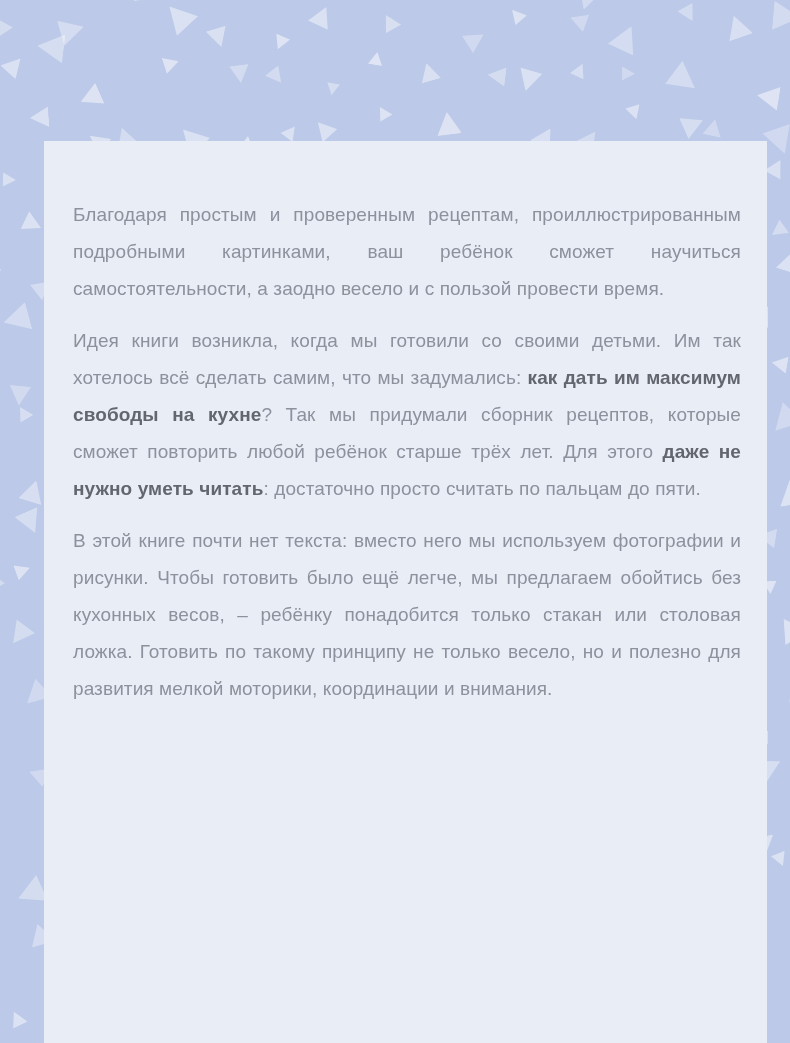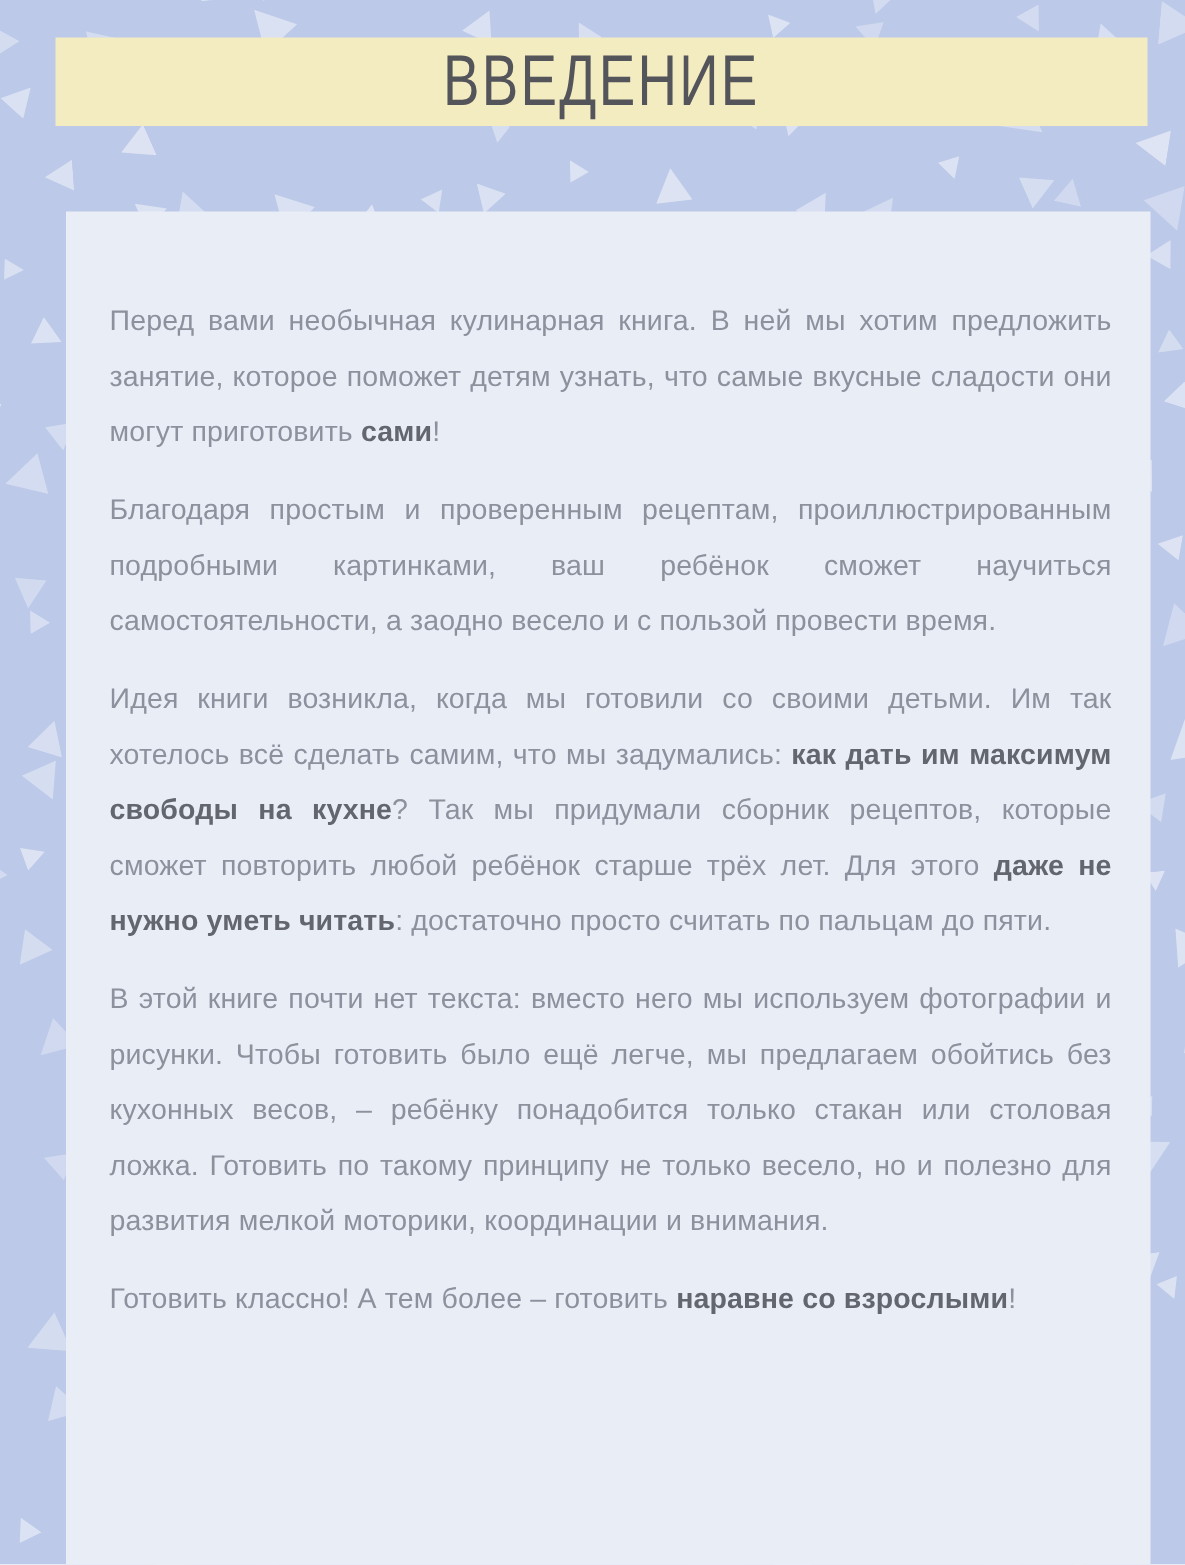--- a/index.html
+++ b/index.html
@@ -365,26 +365,21 @@
       <div class="tri" style="left: 226.9px; top: 1002.8px; width: 29.3px; height: 27px; transform: rotate(305deg); background: rgb(255, 255, 255); opacity: 0.35;"></div>
       <div class="tri" style="left: 255.2px; top: 1004.5px; width: 16.1px; height: 14.8px; transform: rotate(246deg); background: rgb(255, 255, 255); opacity: 0.42;"></div>
       <div class="tri" style="left: 309.6px; top: 1007.8px; width: 27.5px; height: 25.3px; transform: rotate(326deg); background: rgb(255, 255, 255); opacity: 0.49;"></div>
       <div class="tri" style="left: 376.2px; top: 1010.8px; width: 14.1px; height: 13px; transform: rotate(103deg); background: rgb(255, 255, 255); opacity: 0.37;"></div>
       <div class="tri" style="left: 457.7px; top: 1025.8px; width: 30px; height: 27.6px; transform: rotate(238deg); background: rgb(255, 255, 255); opacity: 0.38;"></div>
       <div class="tri" style="left: 507.9px; top: 1033.6px; width: 30px; height: 27.6px; transform: rotate(213deg); background: rgb(255, 255, 255); opacity: 0.46;"></div>
       <div class="tri" style="left: 660.4px; top: 1027.2px; width: 27.3px; height: 25.1px; transform: rotate(55deg); background: rgb(255, 255, 255); opacity: 0.38;"></div>
       <div class="tri" style="left: 707.7px; top: 1018.6px; width: 24.8px; height: 22.8px; transform: rotate(51deg); background: rgb(255, 255, 255); opacity: 0.39;"></div>
     </div>
 
-  <div class="title-band">
-    <h1>ВВЕДЕНИЕ</h1>
-  </div>
 
   <div class="content-card">
     <div id="paragraphs">
-        <p><span>Перед вами необычная кулинарная книга. В ней мы хотим предложить занятие, которое поможет детям узнать, что самые вкусные сладости они могут приготовить </span><strong>сами</strong><span>!</span></p>
         <p><span>Благодаря простым и проверенным рецептам, проиллюстрированным подробными картинками, ваш ребёнок сможет научиться самостоятельности, а заодно весело и с пользой провести время.</span></p>
         <p><span>Идея книги возникла, когда мы готовили со своими детьми. Им так хотелось всё сделать самим, что мы задумались: </span><strong>как дать им максимум свободы на кухне</strong><span>? Так мы придумали сборник рецептов, которые сможет повторить любой ребёнок старше трёх лет. Для этого </span><strong>даже не нужно уметь читать</strong><span>: достаточно просто считать по пальцам до пяти.</span></p>
         <p><span>В этой книге почти нет текста: вместо него мы используем фотографии и рисунки. Чтобы готовить было ещё легче, мы предлагаем обойтись без кухонных весов, – ребёнку понадобится только стакан или столовая ложка. Готовить по такому принципу не только весело, но и полезно для развития мелкой моторики, координации и внимания.</span></p>
-        <p><span>Готовить классно! А тем более – готовить </span><strong>наравне со взрослыми</strong><span>!</span></p>
       </div>
   </div>
 </div>
 
 </body></html>

